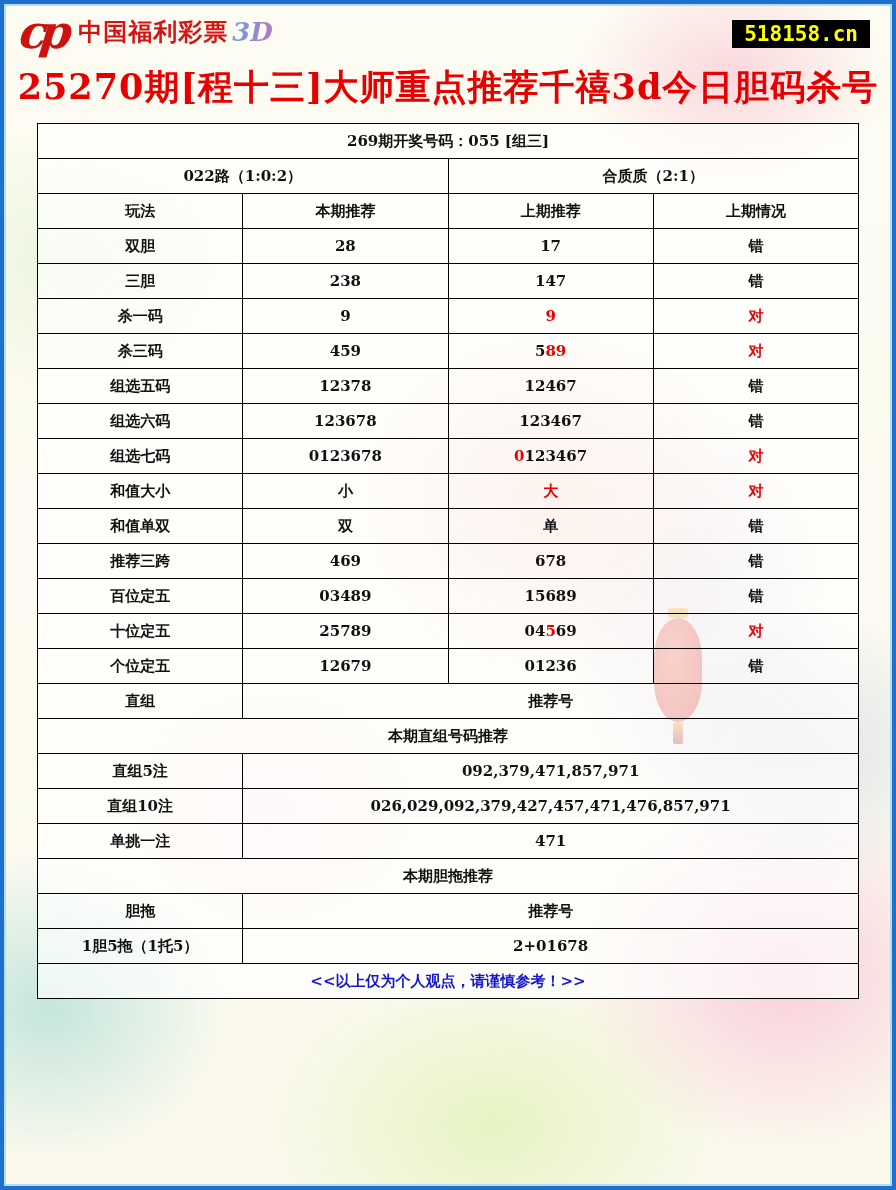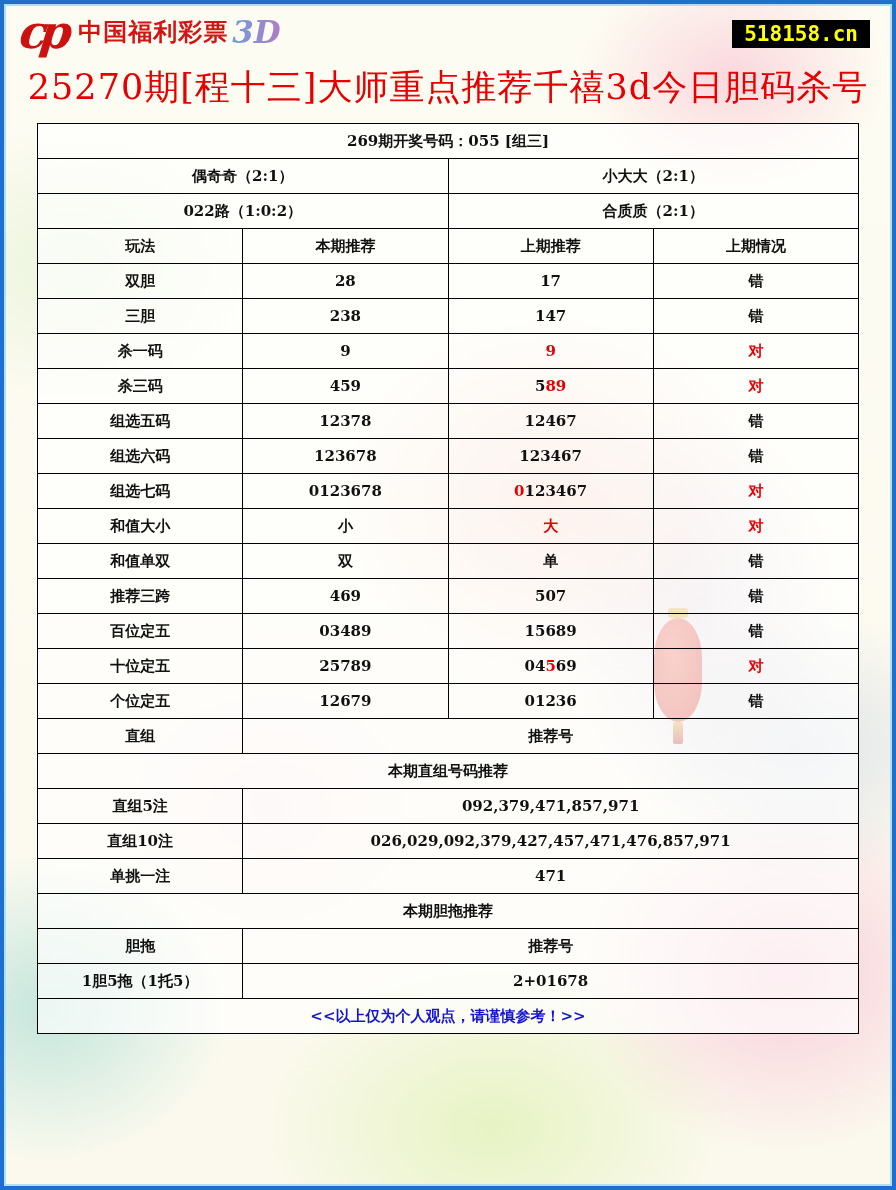--- a/index.html
+++ b/index.html
@@ -35,31 +35,31 @@
   }
   .header{position:relative;height:52px;z-index:2;}
   .logo{position:absolute;left:16px;top:8px;display:flex;align-items:center;}
   .logo-mark{
     font-family:"DejaVu Serif","Liberation Serif",serif;
     font-size:46px;font-weight:bold;font-style:italic;color:#cc1111;
     letter-spacing:-8px;line-height:40px;transform:skewX(-6deg);margin-right:14px;
   }
   .logo-name{font-size:24px;font-weight:bold;color:#d21414;letter-spacing:1px;}
   .logo-suffix{
-    font-size:31px;font-weight:bold;font-style:italic;margin-left:4px;
+    font-size:26px;font-weight:bold;font-style:italic;margin-left:4px;
     background:linear-gradient(90deg,#6f9fd8,#b07cc6);
     -webkit-background-clip:text;background-clip:text;color:transparent;
   }
   .badge{
     position:absolute;right:22px;top:16px;background:#000;color:#ffff00;
     font-family:"DejaVu Sans Mono","Liberation Mono",monospace;
     font-size:21px;font-weight:bold;padding:2px 12px;z-index:2;
   }
   .main-title{
-    position:relative;z-index:2;text-align:center;color:#e60000;font-weight:normal;
+    position:relative;z-index:2;text-align:center;color:#e60000;font-weight:bold;
     font-size:35px;margin:8px 0 12px 0;letter-spacing:1px;
   }
   table.sheet{
     position:relative;z-index:1;width:822px;margin:0 auto;border-collapse:collapse;
     table-layout:fixed;font-size:15px;font-weight:bold;color:#111;
   }
   table.sheet td{
     border:1px solid #000;height:34px;text-align:center;vertical-align:middle;
     background:rgba(255,255,255,0.66);padding:0 4px;overflow:hidden;white-space:nowrap;
   }
@@ -89,24 +89,20 @@
         <col style="width:25%">
         <col style="width:25%">
         <col style="width:25%">
         <col style="width:25%">
       </colgroup>
     <tbody>
       <tr>
         <td colspan="4">269期开奖号码：055 [组三]</td>
       </tr>
       <tr>
-        <td colspan="2">偶奇奇（2:1）</td>
-        <td colspan="2">小大大（2:1）</td>
-      </tr>
-      <tr>
         <td colspan="2">022路（1:0:2）</td>
         <td colspan="2">合质质（2:1）</td>
       </tr>
       <tr>
         <td>玩法</td>
         <td>本期推荐</td>
         <td>上期推荐</td>
         <td>上期情况</td>
       </tr>
 
@@ -160,21 +156,21 @@
       </tr>
       <tr>
         <td>和值单双</td>
         <td>双</td>
         <td><span>单</span><span class="red"></span><span></span></td>
         <td><span class="dark">错</span></td>
       </tr>
       <tr>
         <td>推荐三跨</td>
         <td>469</td>
-        <td><span>507</span><span class="red"></span><span></span></td>
+        <td><span>678</span><span class="red"></span><span></span></td>
         <td><span class="dark">错</span></td>
       </tr>
       <tr>
         <td>百位定五</td>
         <td>03489</td>
         <td><span>15689</span><span class="red"></span><span></span></td>
         <td><span class="dark">错</span></td>
       </tr>
       <tr>
         <td>十位定五</td>

